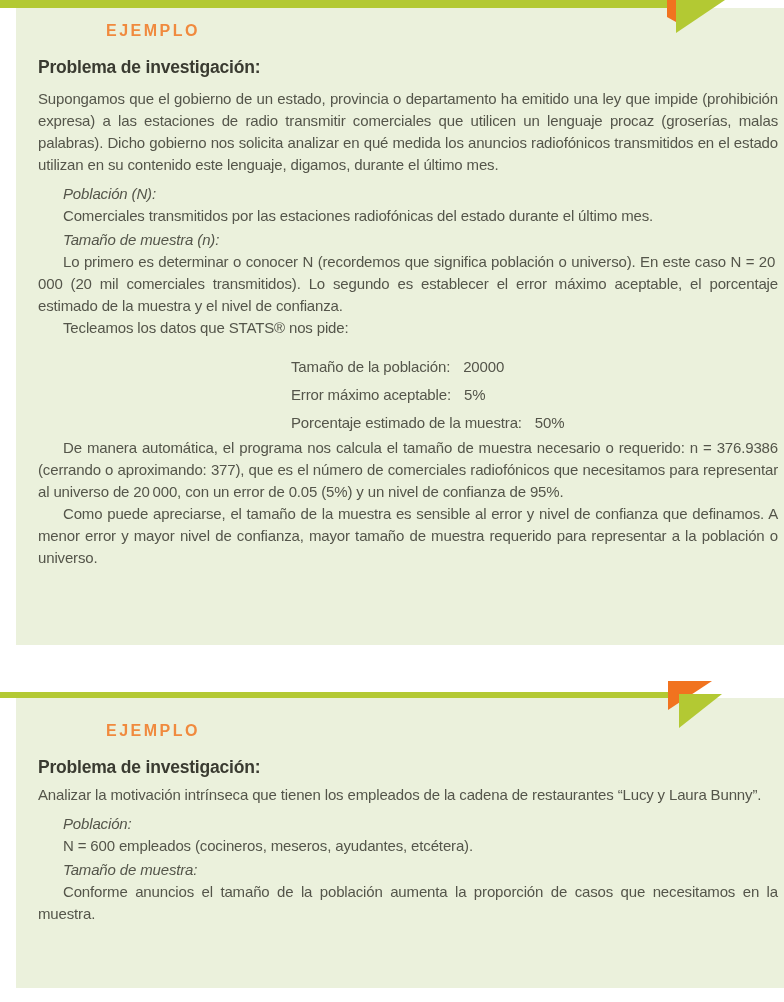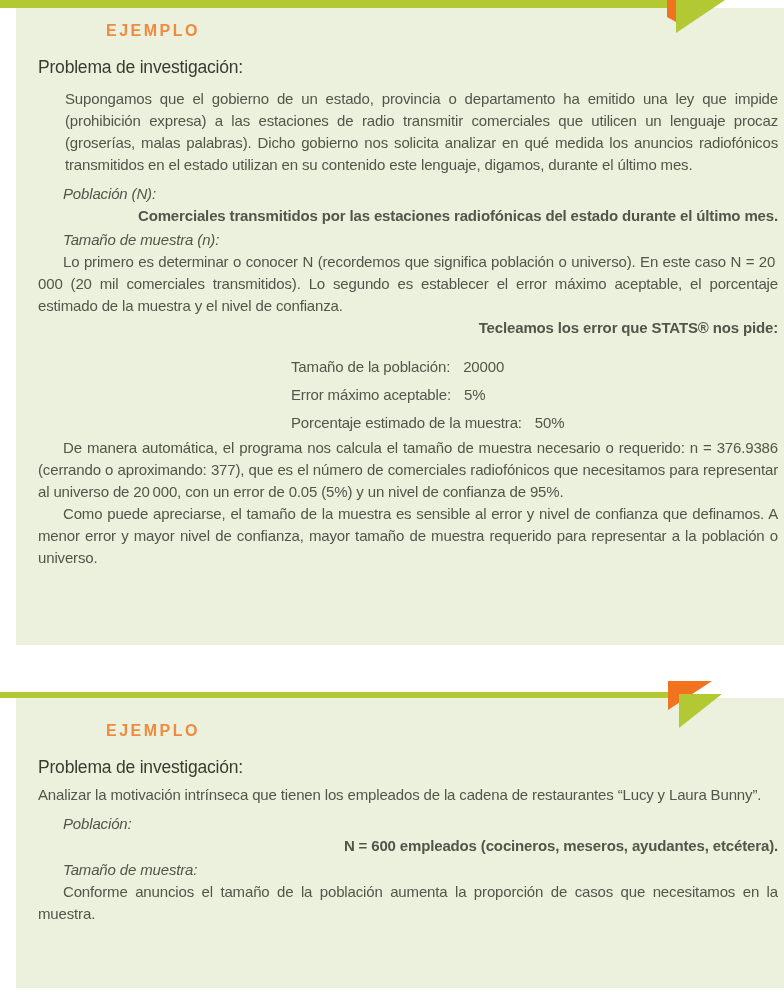--- a/index.html
+++ b/index.html
@@ -19,31 +19,31 @@
     position:absolute;left:16px;width:784px;box-sizing:border-box;
     background:var(--panel_bg);overflow:hidden;
   }
   .panel-1{top:8px;height:637px;padding:14px 22px 0;}
   .panel-2{top:698px;height:290px;padding:24px 22px 0;}
   .badge{
     margin:0 0 0 68px;font-size:16px;font-weight:bold;letter-spacing:2.5px;
     color:var(--badge_orange);line-height:18px;
   }
   .title{
-    margin:17px 0 0;font-size:17.5px;font-weight:normal;
+    margin:17px 0 0;font-size:17.5px;font-weight:bold;
     color:var(--heading_text);line-height:20px;letter-spacing:-0.2px;
   }
   .body{
     margin:0;font-size:15px;line-height:22px;color:var(--body_text);
     text-align:justify;letter-spacing:-0.15px;
   }
-  .mt{margin-top:11px;margin-left:27px;}
+  .mt{margin-top:11px;}
   .mt-s{margin-top:7px;}
   .sub{font-style:italic;padding-left:25px;text-align:left;}
-  .ind{padding-left:25px;text-align:right;font-weight:bold;}
+  .ind{padding-left:25px;text-align:left;}
   .pind{text-indent:25px;}
   .sub2{margin-top:2px;}
   .datalist{margin:14px 0 0 253px;}
   .drow{line-height:28px;font-size:15px;color:var(--body_text);letter-spacing:-0.15px;}
   .dvalue{margin-left:13px;text-align:center;}
 </style>
 </head>
 <body>
 
 <div class="page">
@@ -55,21 +55,21 @@
   </svg>
 
   <section class="panel panel-1">
     <div class="badge">EJEMPLO</div>
     <h2 class="title">Problema de investigación:</h2>
     <p class="body mt">Supongamos que el gobierno de un estado, provincia o departamento ha emitido una ley que impide (prohibición expresa) a las estaciones de radio transmitir comerciales que utilicen un lenguaje procaz (groserías, malas palabras). Dicho gobierno nos solicita analizar en qué medida los anuncios radiofónicos transmitidos en el estado utilizan en su contenido este lenguaje, digamos, durante el último mes.</p>
     <p class="body mt-s sub">Población (N):</p>
     <p class="body ind">Comerciales transmitidos por las estaciones radiofónicas del estado durante el último mes.</p>
     <p class="body sub sub2">Tamaño de muestra (n):</p>
     <p class="body pind">Lo primero es determinar o conocer N (recordemos que significa población o universo). En este caso N = 20 000 (20 mil comerciales transmitidos). Lo segundo es establecer el error máximo aceptable, el porcentaje estimado de la muestra y el nivel de confianza.</p>
-    <p class="body ind">Tecleamos los error que STATS® nos pide:</p>
+    <p class="body ind">Tecleamos los datos que STATS® nos pide:</p>
 
     <div class="datalist">
       <div class="drow">
         <span class="dlabel">Tamaño de la población:</span><span class="dvalue">20000</span>
       </div>
       <div class="drow">
         <span class="dlabel">Error máximo aceptable:</span><span class="dvalue">5%</span>
       </div>
       <div class="drow">
         <span class="dlabel">Porcentaje estimado de la muestra:</span><span class="dvalue">50%</span>

